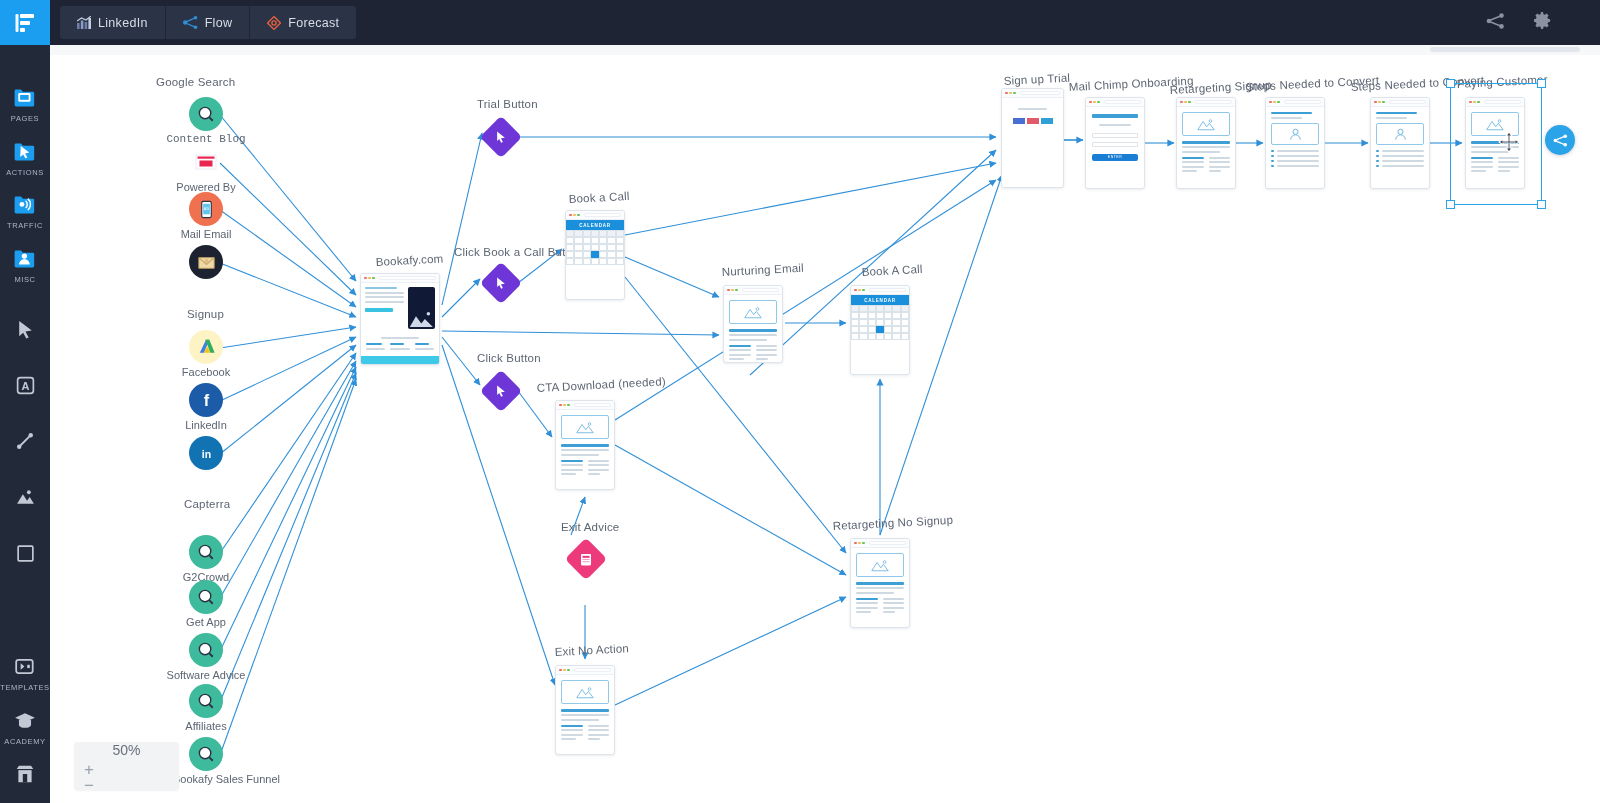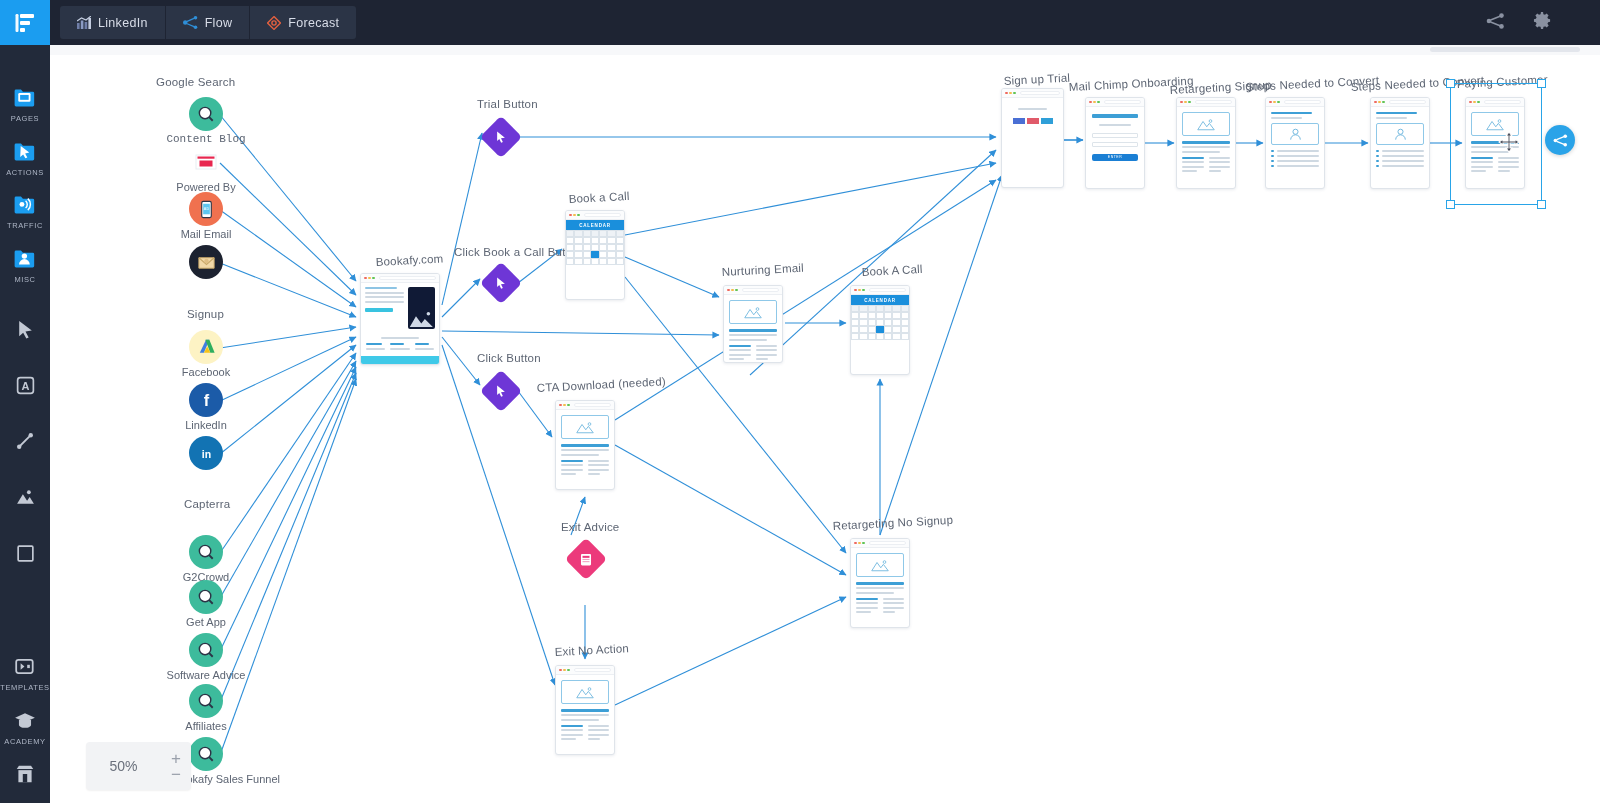--- a/index.html
+++ b/index.html
@@ -156,23 +156,23 @@
   }
   .share-fab {
     position: absolute; width: 30px; height: 30px; border-radius: 50%;
     background: #2aa3e8; display: flex; align-items: center; justify-content: center;
     cursor: pointer; box-shadow: 0 1px 4px rgba(0,0,0,.18);
   }
   .move-cursor { position: absolute; pointer-events: none; }
 
   
   .zoomwidget {
-    position: absolute; left: 36px; bottom: 13px; width: 105px; height: 48px;
+    position: absolute; left: 24px; bottom: 13px; width: 105px; height: 48px;
     background: #f2f3f5; border-radius: 4px;
-    display: flex; align-items: center; box-shadow: 0 1px 2px rgba(0,0,0,.06);
+    display: flex; box-shadow: 0 1px 2px rgba(0,0,0,.06); flex-direction: column;
   }
   .zoomval { flex: 1; text-align: center; font-size: 14px; color: #6a707c; }
   .zoombtns { width: 30px; display: flex; flex-direction: column; align-items:center; justify-content: center; gap: 7px; }
   .zoombtns div { font-size: 17px; color: #9aa0ab; line-height: 9px; cursor: pointer; }
 </style>
 </head>
 <body>
 
 <div id="app">
 

